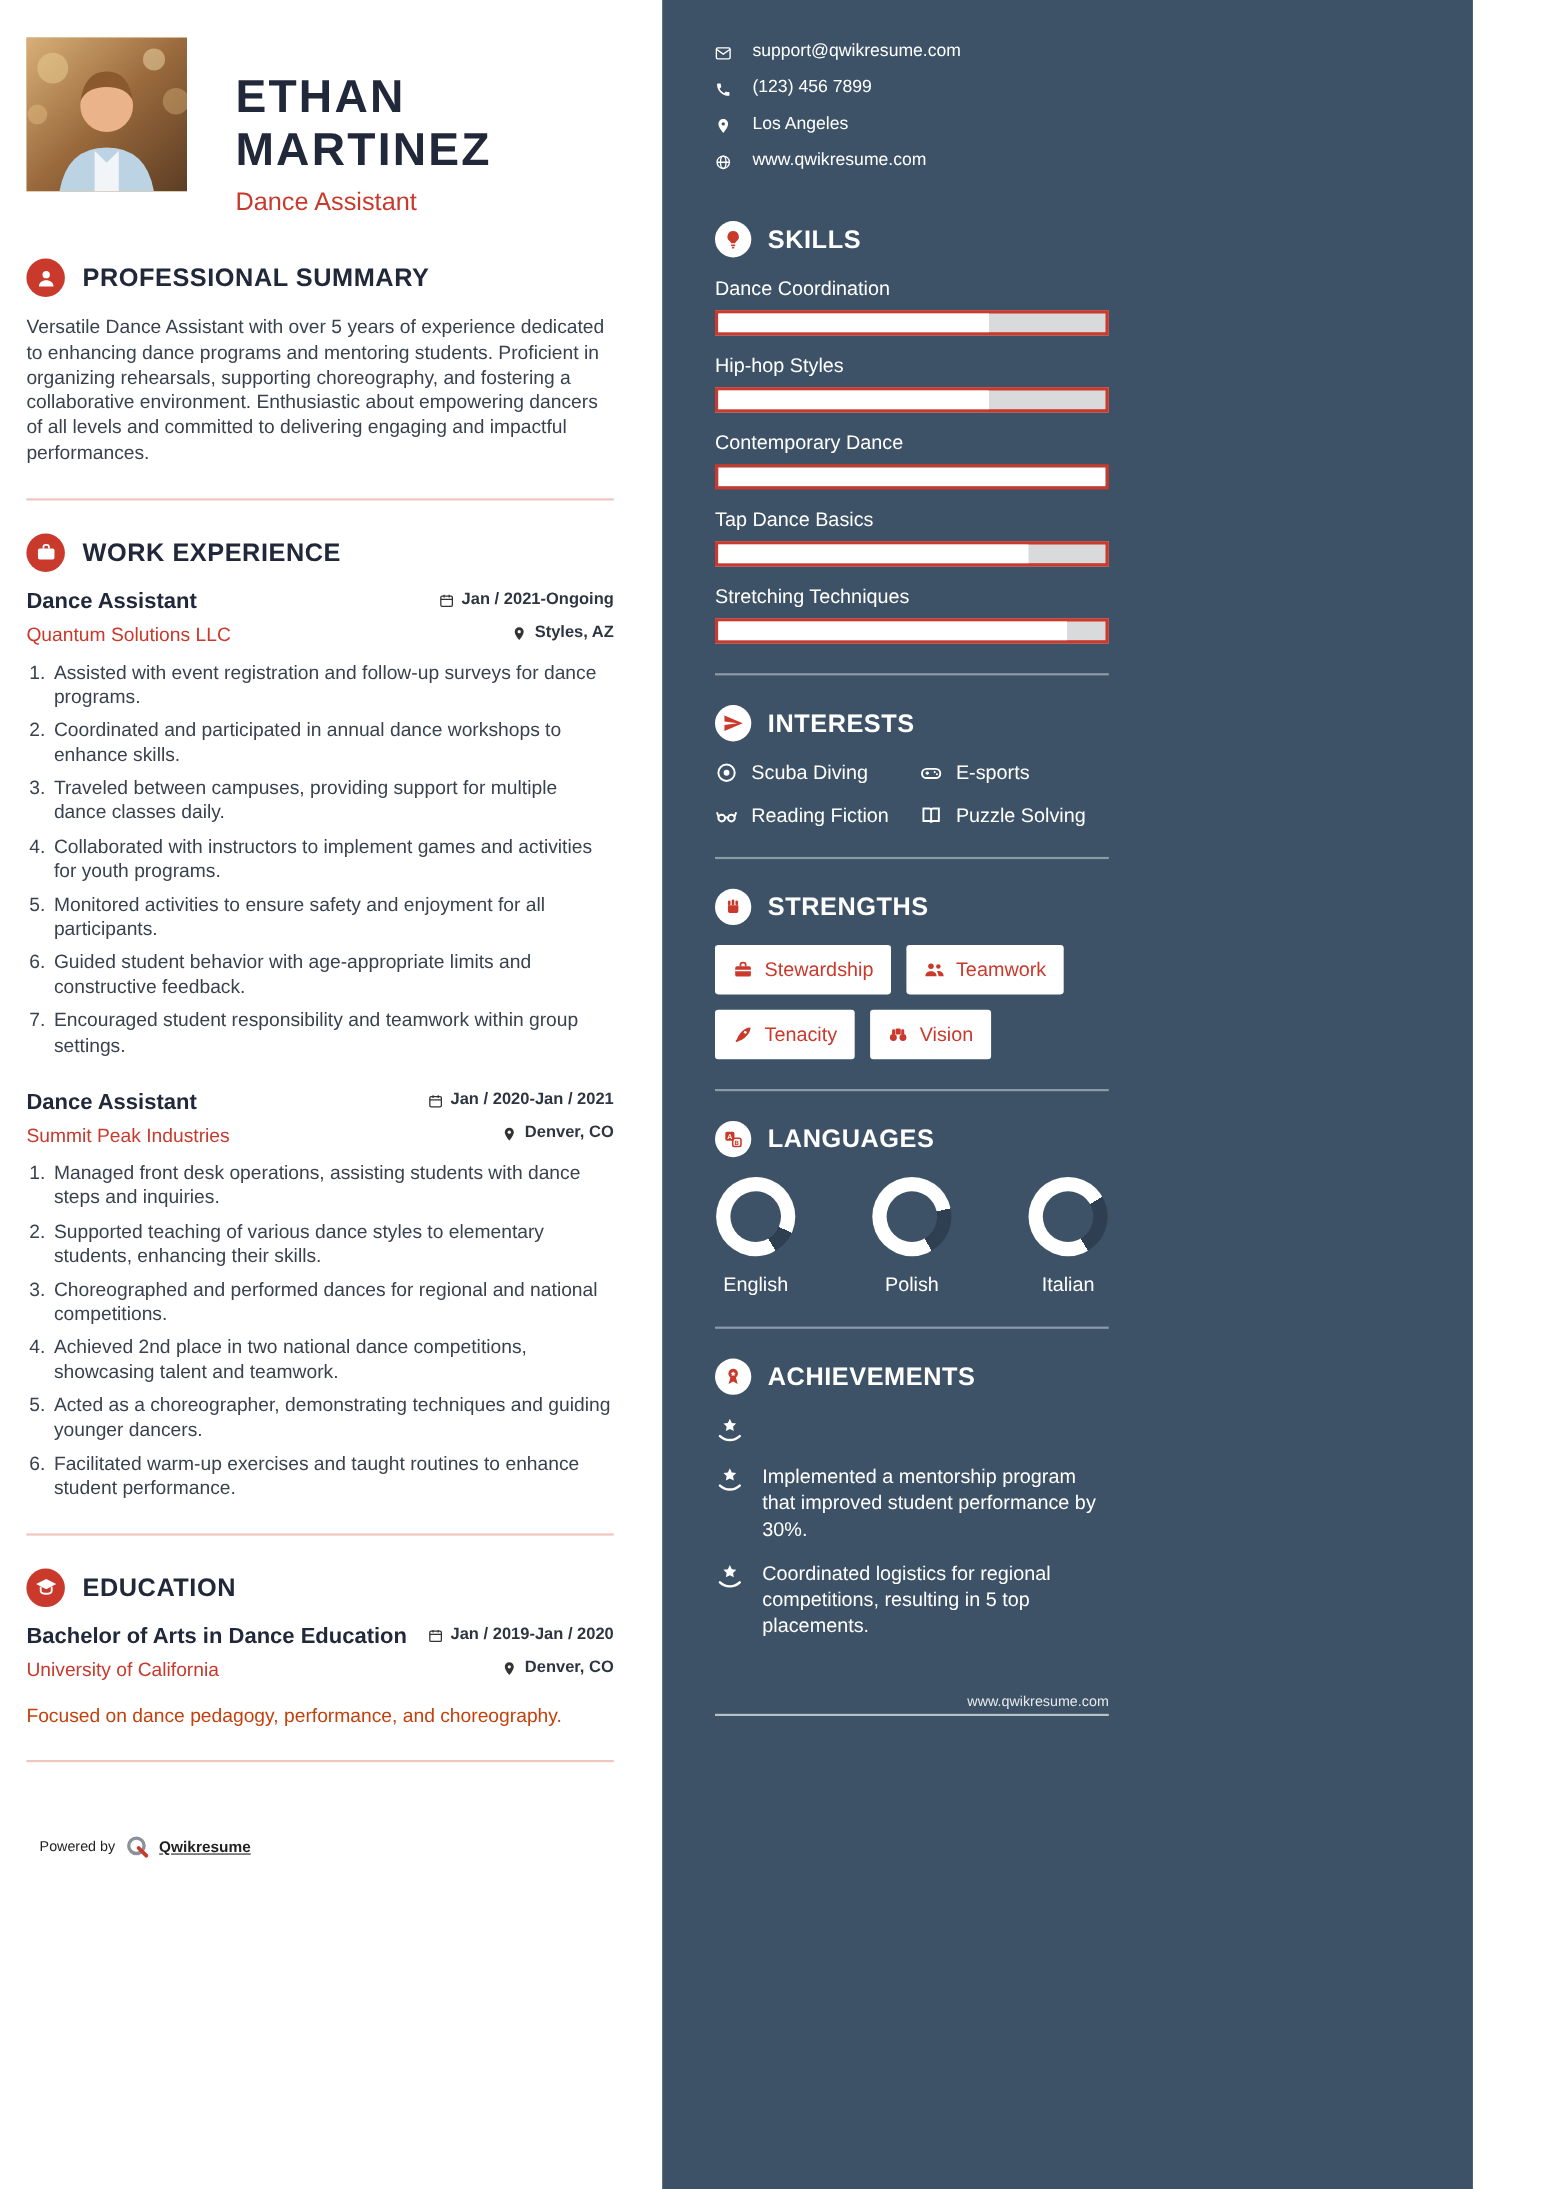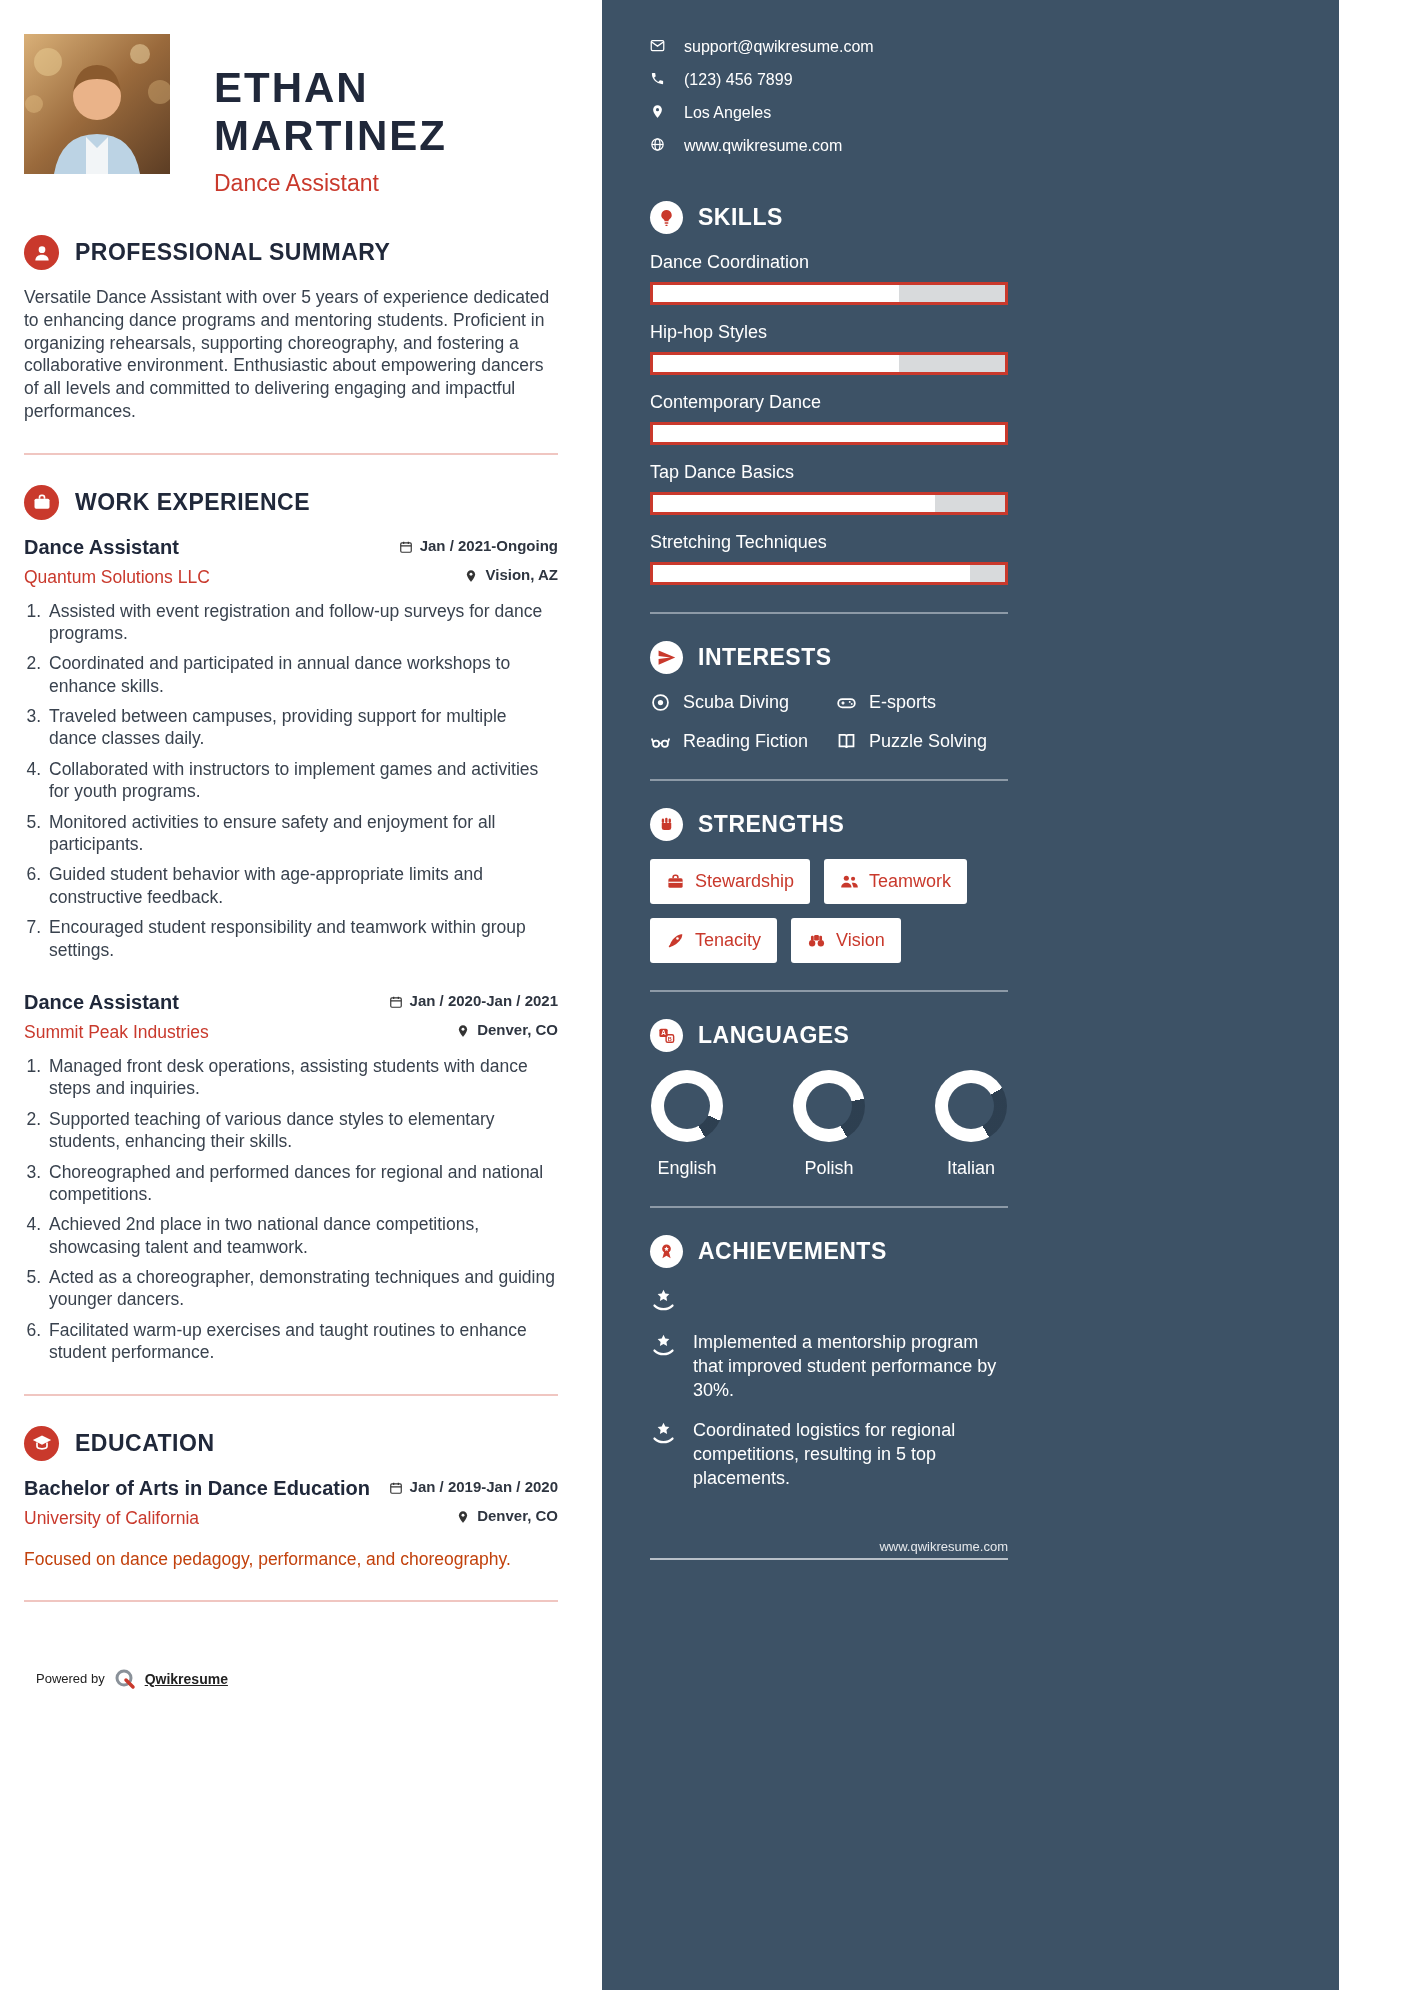--- a/index.html
+++ b/index.html
@@ -38,21 +38,21 @@
   .edu-desc { font-size: 17.5px; color: #c2410c; margin-top: 8px; }
 
   .l-footer { display: flex; align-items: center; gap: 9px; margin-top: 66px; padding-left: 12px; }
   .powered { font-size: 13px; color: #222; }
   .brand { font-size: 14px; font-weight: bold; color: #222; text-decoration: underline; cursor: pointer; }
 
   
   .right { width: 737px; background: #3d5266; color: #fff; padding: 38px 0 40px 48px; }
   .r-inner { width: 358px; }
   .contact { display: flex; flex-direction: column; gap: 15px; margin-bottom: 46px; }
-  .c-item { display: flex; align-items: flex-start; gap: 19px; font-size: 16px; }
+  .c-item { display: flex; align-items: flex-end; gap: 19px; font-size: 16px; }
   .c-item svg { width: 15px; height: 15px; flex: none; }
 
   .r-head { display: flex; align-items: center; gap: 15px; margin-bottom: 18px; }
   .r-badge { width: 33px; height: 33px; border-radius: 50%; background: #fff;
              display: flex; align-items: center; justify-content: center; flex: none; }
   .r-badge svg { width: 19px; height: 19px; }
   .r-head h2 { color: #fff; }
 
   .skill { margin-bottom: 17px; }
   .skill-label { font-size: 18px; margin-bottom: 9px; }
@@ -156,21 +156,21 @@
             <span>Jan / 2021-Ongoing</span>
           </div>
         </div>
         <div class="job-row">
           <div class="company">Quantum Solutions LLC</div>
           <div class="meta">
             <svg viewBox="0 0 24 24">
                 <path d="M12 2c-3.9 0-7 3.1-7 7 0 5.2 7 13 7 13s7-7.8 7-13c0-3.9-3.1-7-7-7z" fill="#333"></path>
                 <circle cx="12" cy="9" r="2.5" fill="#fff"></circle>
               </svg>
-            <span>Vision, AZ</span>
+            <span>Styles, AZ</span>
           </div>
         </div>
         <ol>
           <li>Assisted with event registration and follow-up surveys for dance programs.</li>
           <li>Coordinated and participated in annual dance workshops to enhance skills.</li>
           <li>Traveled between campuses, providing support for multiple dance classes daily.</li>
           <li>Collaborated with instructors to implement games and activities for youth programs.</li>
           <li>Monitored activities to ensure safety and enjoyment for all participants.</li>
           <li>Guided student behavior with age-appropriate limits and constructive feedback.</li>
           <li>Encouraged student responsibility and teamwork within group settings.</li>

